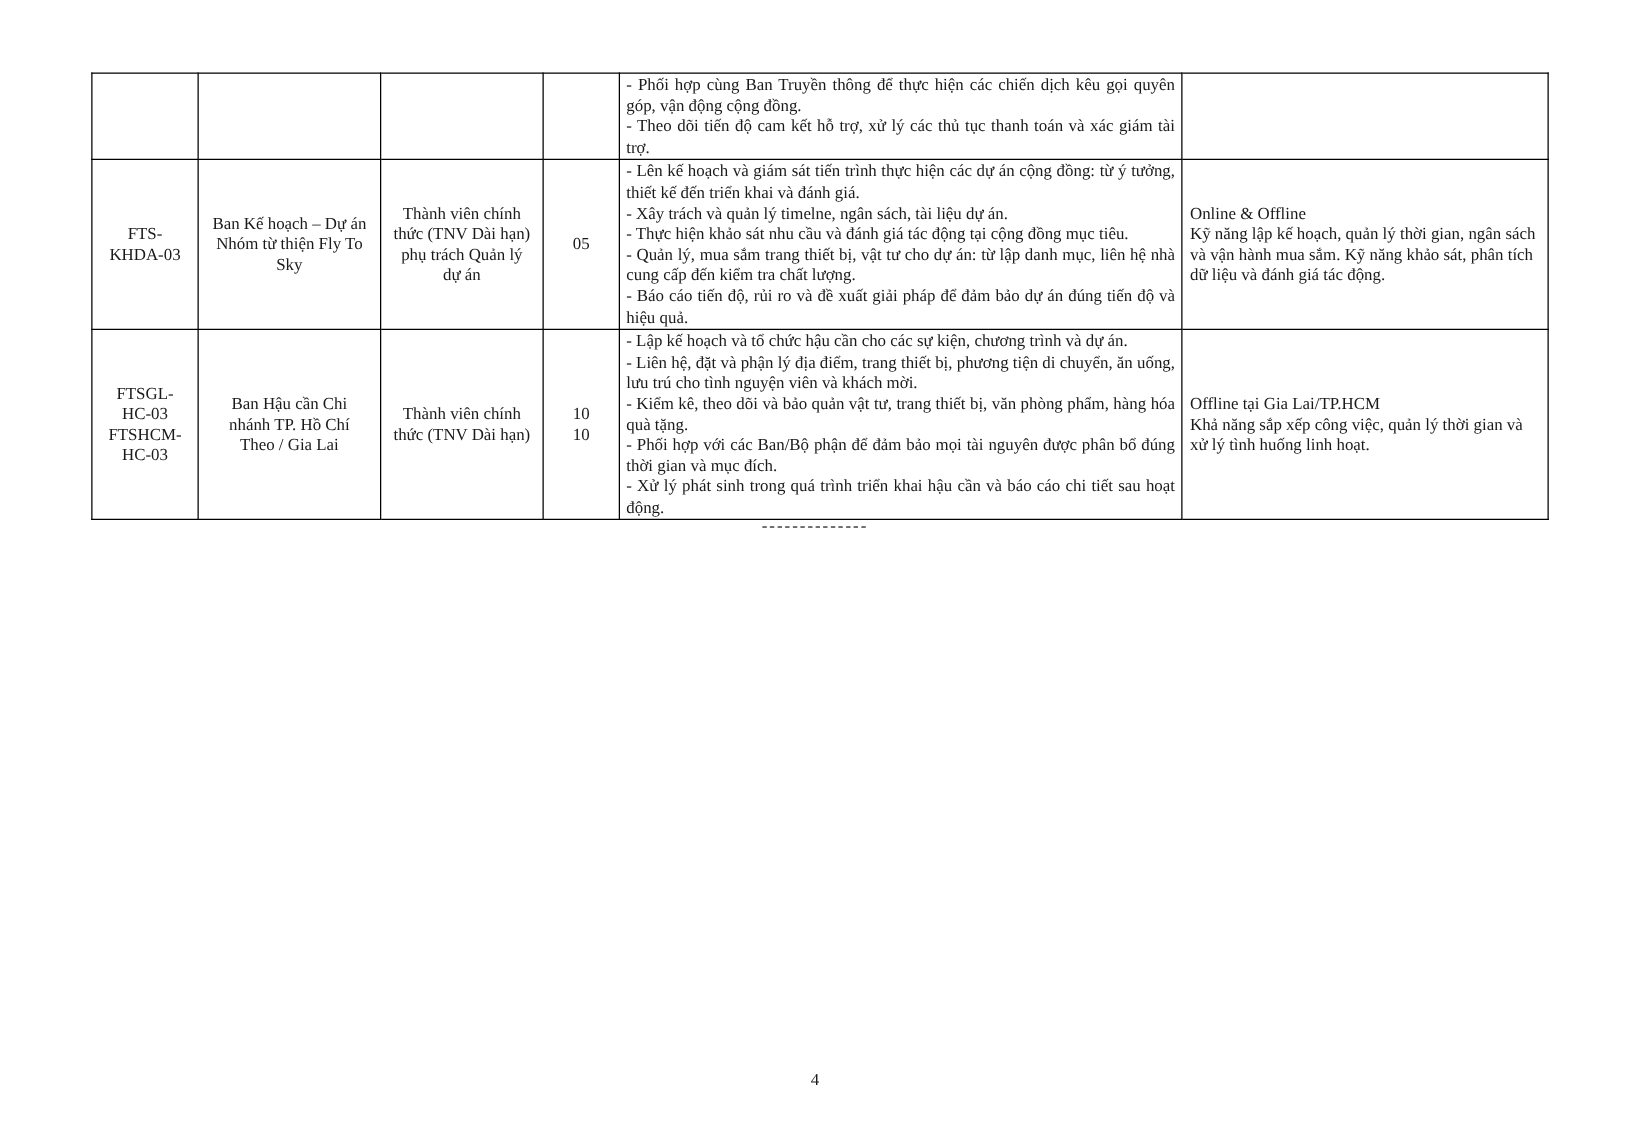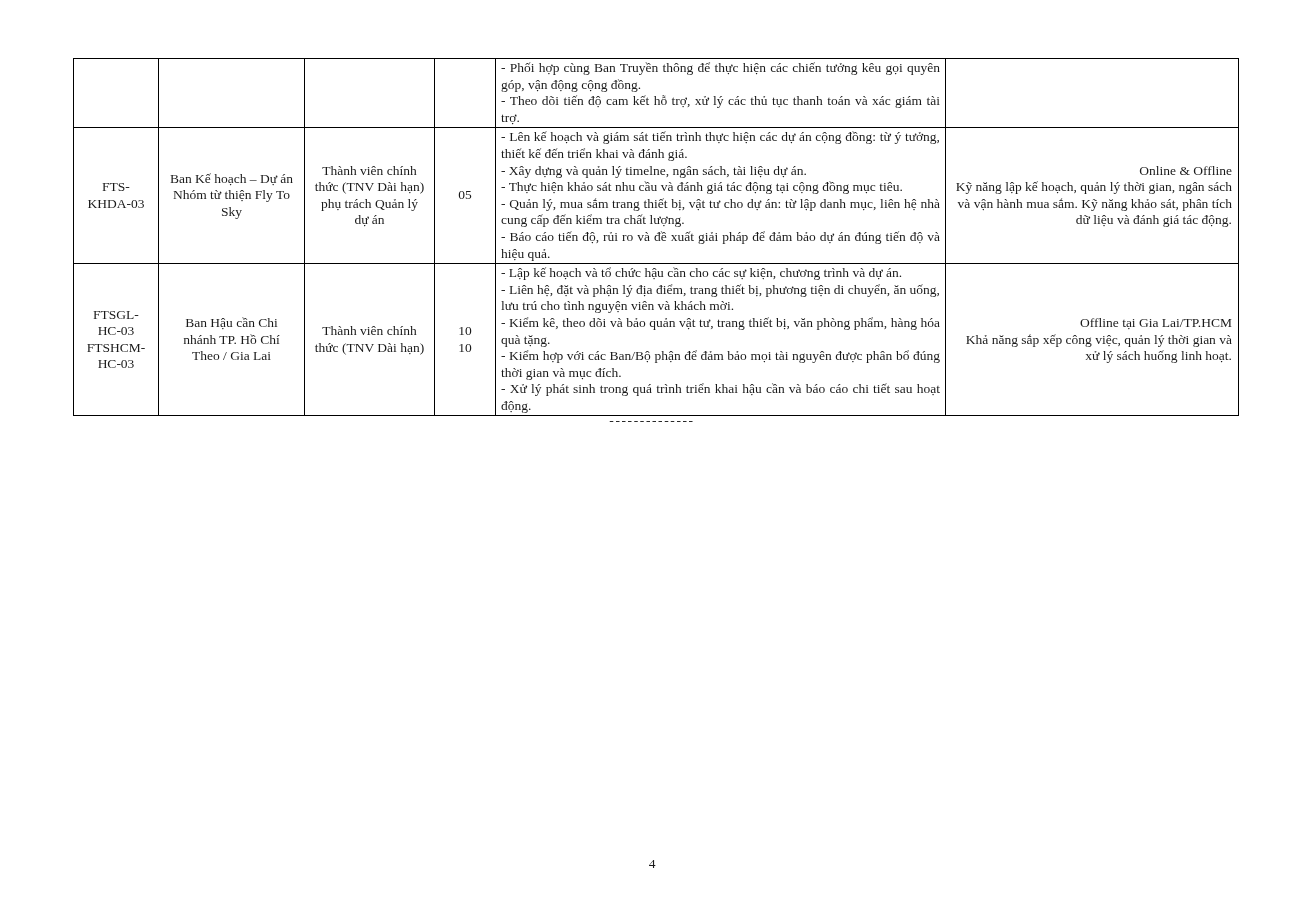--- a/index.html
+++ b/index.html
@@ -41,21 +41,21 @@
     vertical-align: middle;
     white-space: pre-line;
     padding: 0 3px;
   }
   td.cell-duties {
     vertical-align: top;
     text-align: justify;
     padding: 1px 5px 1px 5px;
   }
   td.cell-loc {
-    text-align: right;
+    text-align: left;
     vertical-align: middle;
     padding: 0 6px;
   }
   .skills-text { }
 
   .separator {
     position: absolute;
     top: 413px;
     left: 0;
     width: 100%;
@@ -92,40 +92,40 @@
           <col class="c-loc">
       </colgroup>
       <tbody>
 
         <tr class="r0">
           <td class="cell-center"></td>
           <td class="cell-center"></td>
           <td class="cell-center"></td>
           <td class="cell-center"></td>
           <td class="cell-duties">
-            <div>- Phối hợp cùng Ban Truyền thông để thực hiện các chiến tưởng kêu gọi quyên góp, vận động cộng đồng.</div>
+            <div>- Phối hợp cùng Ban Truyền thông để thực hiện các chiến dịch kêu gọi quyên góp, vận động cộng đồng.</div>
             <div>- Theo dõi tiến độ cam kết hỗ trợ, xử lý các thủ tục thanh toán và xác giám tài trợ.</div>
           </td>
           <td class="cell-loc"></td>
         </tr>
 
         <tr class="r1">
           <td class="cell-center">FTS-
 KHDA-03</td>
           <td class="cell-center">Ban Kế hoạch – Dự án
 Nhóm từ thiện Fly To
 Sky</td>
           <td class="cell-center">Thành viên chính
 thức (TNV Dài hạn)
 phụ trách Quản lý
 dự án</td>
           <td class="cell-center">05</td>
           <td class="cell-duties">
             <div>- Lên kế hoạch và giám sát tiến trình thực hiện các dự án cộng đồng: từ ý tưởng, thiết kế đến triển khai và đánh giá.</div>
-            <div>- Xây dựng và quản lý timelne, ngân sách, tài liệu dự án.</div>
+            <div>- Xây trách và quản lý timelne, ngân sách, tài liệu dự án.</div>
             <div>- Thực hiện khảo sát nhu cầu và đánh giá tác động tại cộng đồng mục tiêu.</div>
             <div>- Quản lý, mua sắm trang thiết bị, vật tư cho dự án: từ lập danh mục, liên hệ nhà cung cấp đến kiểm tra chất lượng.</div>
             <div>- Báo cáo tiến độ, rủi ro và đề xuất giải pháp để đảm bảo dự án đúng tiến độ và hiệu quả.</div>
           </td>
           <td class="cell-loc">
             <div>Online &amp; Offline</div>
             <div class="skills-text">Kỹ năng lập kế hoạch, quản lý thời gian, ngân sách và vận hành mua sắm. Kỹ năng khảo sát, phân tích dữ liệu và đánh giá tác động.</div>
           </td>
         </tr>
 
@@ -138,26 +138,26 @@
 nhánh TP. Hồ Chí
 Theo / Gia Lai</td>
           <td class="cell-center">Thành viên chính
 thức (TNV Dài hạn)</td>
           <td class="cell-center">10
 10</td>
           <td class="cell-duties">
             <div>- Lập kế hoạch và tổ chức hậu cần cho các sự kiện, chương trình và dự án.</div>
             <div>- Liên hệ, đặt và phận lý địa điểm, trang thiết bị, phương tiện di chuyển, ăn uống, lưu trú cho tình nguyện viên và khách mời.</div>
             <div>- Kiểm kê, theo dõi và bảo quản vật tư, trang thiết bị, văn phòng phẩm, hàng hóa quà tặng.</div>
-            <div>- Kiểm hợp với các Ban/Bộ phận để đảm bảo mọi tài nguyên được phân bổ đúng thời gian và mục đích.</div>
+            <div>- Phối hợp với các Ban/Bộ phận để đảm bảo mọi tài nguyên được phân bổ đúng thời gian và mục đích.</div>
             <div>- Xử lý phát sinh trong quá trình triển khai hậu cần và báo cáo chi tiết sau hoạt động.</div>
           </td>
           <td class="cell-loc">
             <div>Offline tại Gia Lai/TP.HCM</div>
-            <div class="skills-text">Khả năng sắp xếp công việc, quản lý thời gian và xử lý sách huống linh hoạt.</div>
+            <div class="skills-text">Khả năng sắp xếp công việc, quản lý thời gian và xử lý tình huống linh hoạt.</div>
           </td>
         </tr>
 
       </tbody>
     </table>
   </div>
 
   <div class="separator">--------------</div>
 
   <div class="page-number">4</div>

